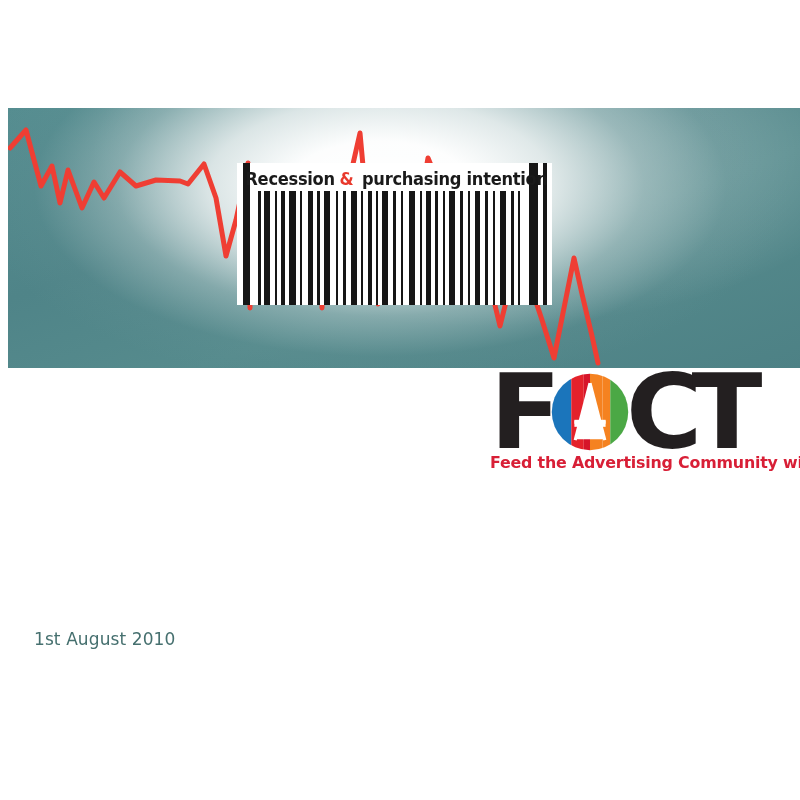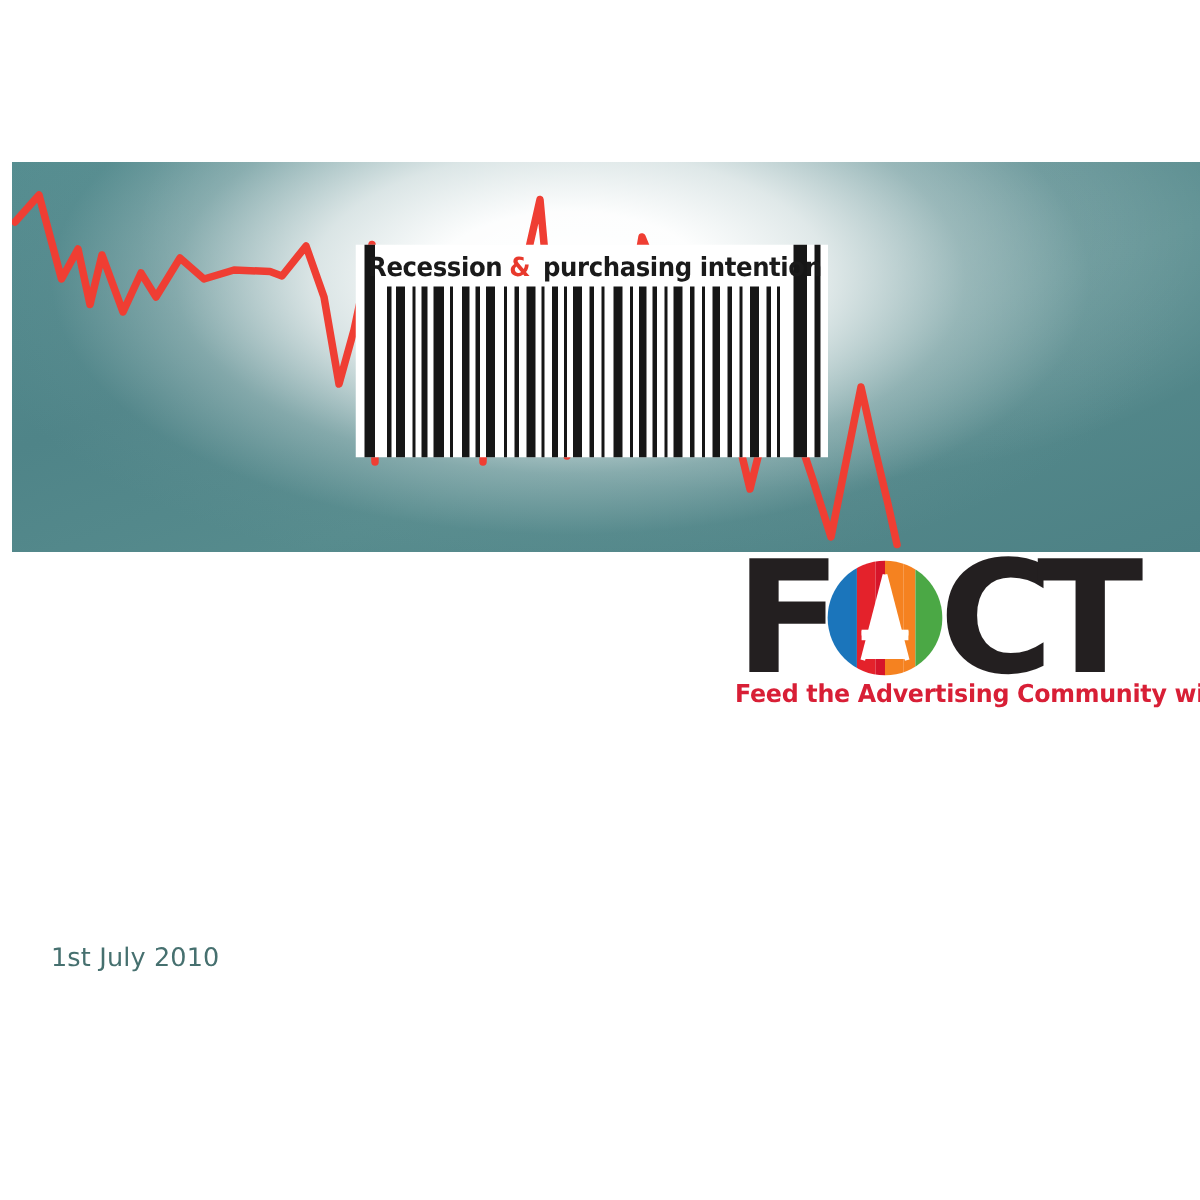--- a/index.html
+++ b/index.html
@@ -226,15 +226,15 @@
           </g>
         </svg>
       </span>
 
       <span class="logo-letter c">C</span>
       <span class="logo-letter t">T</span>
     </div>
     <div class="logo-tagline">Feed the Advertising Community with Trends</div>
   </div>
 
-  <div class="subtitle">1st July 2010</div>
+  <div class="subtitle">1st August 2010</div>
 
 </div>
 
 </body></html>

